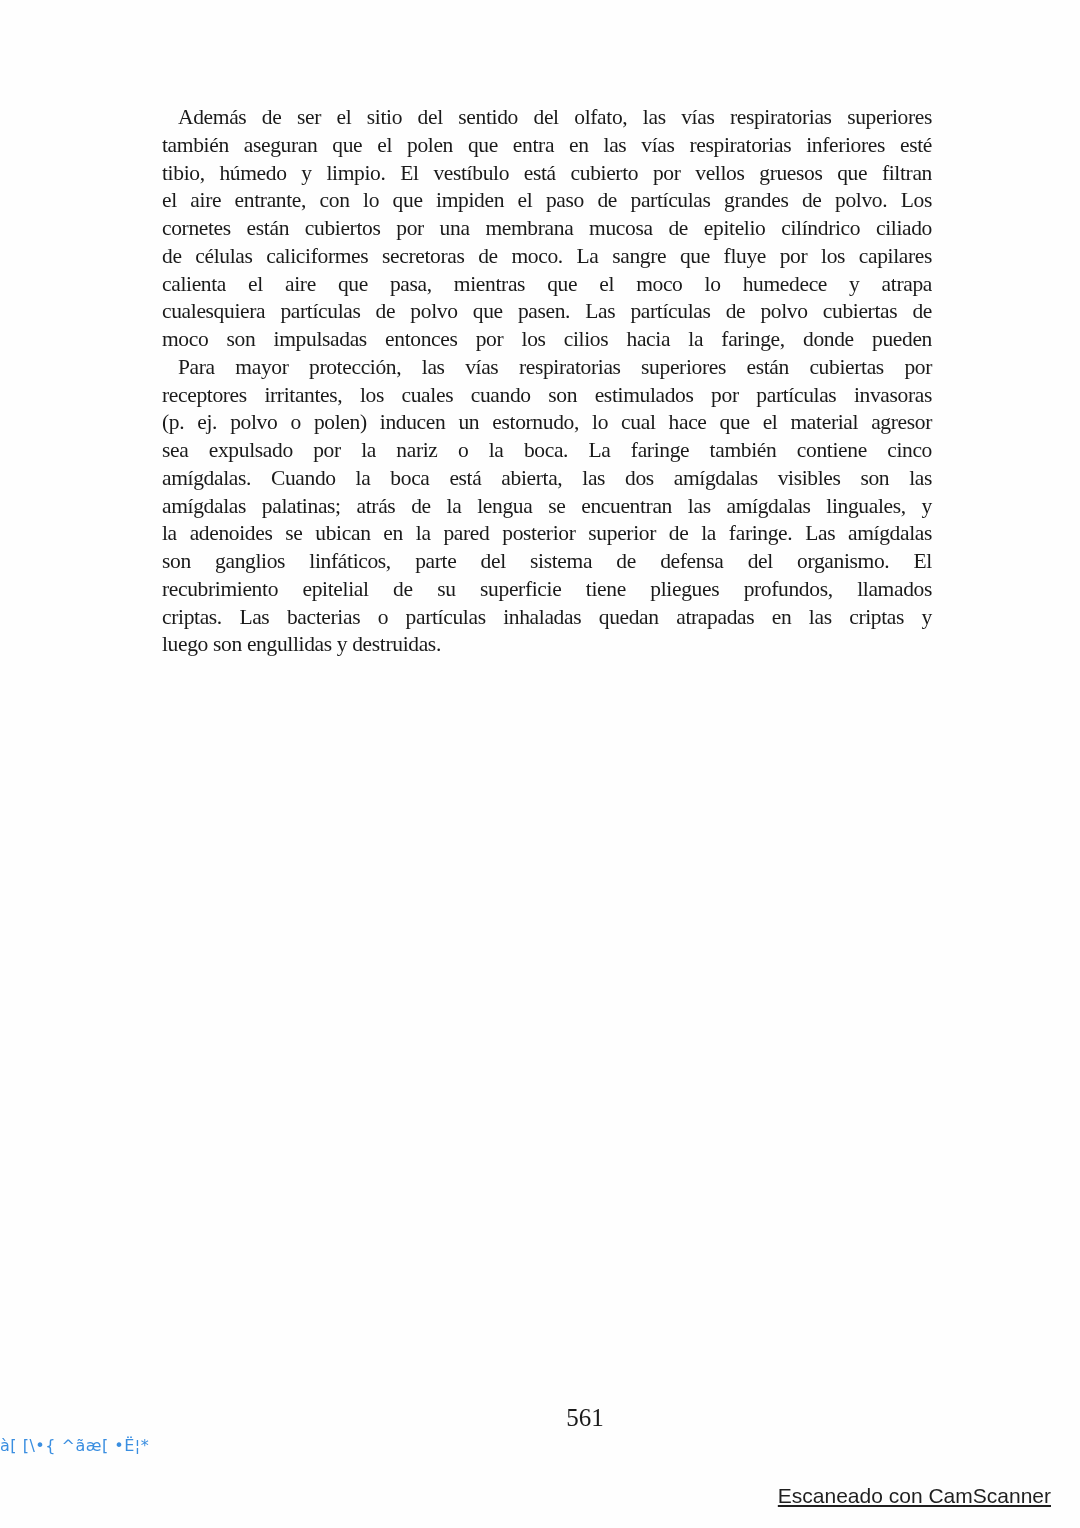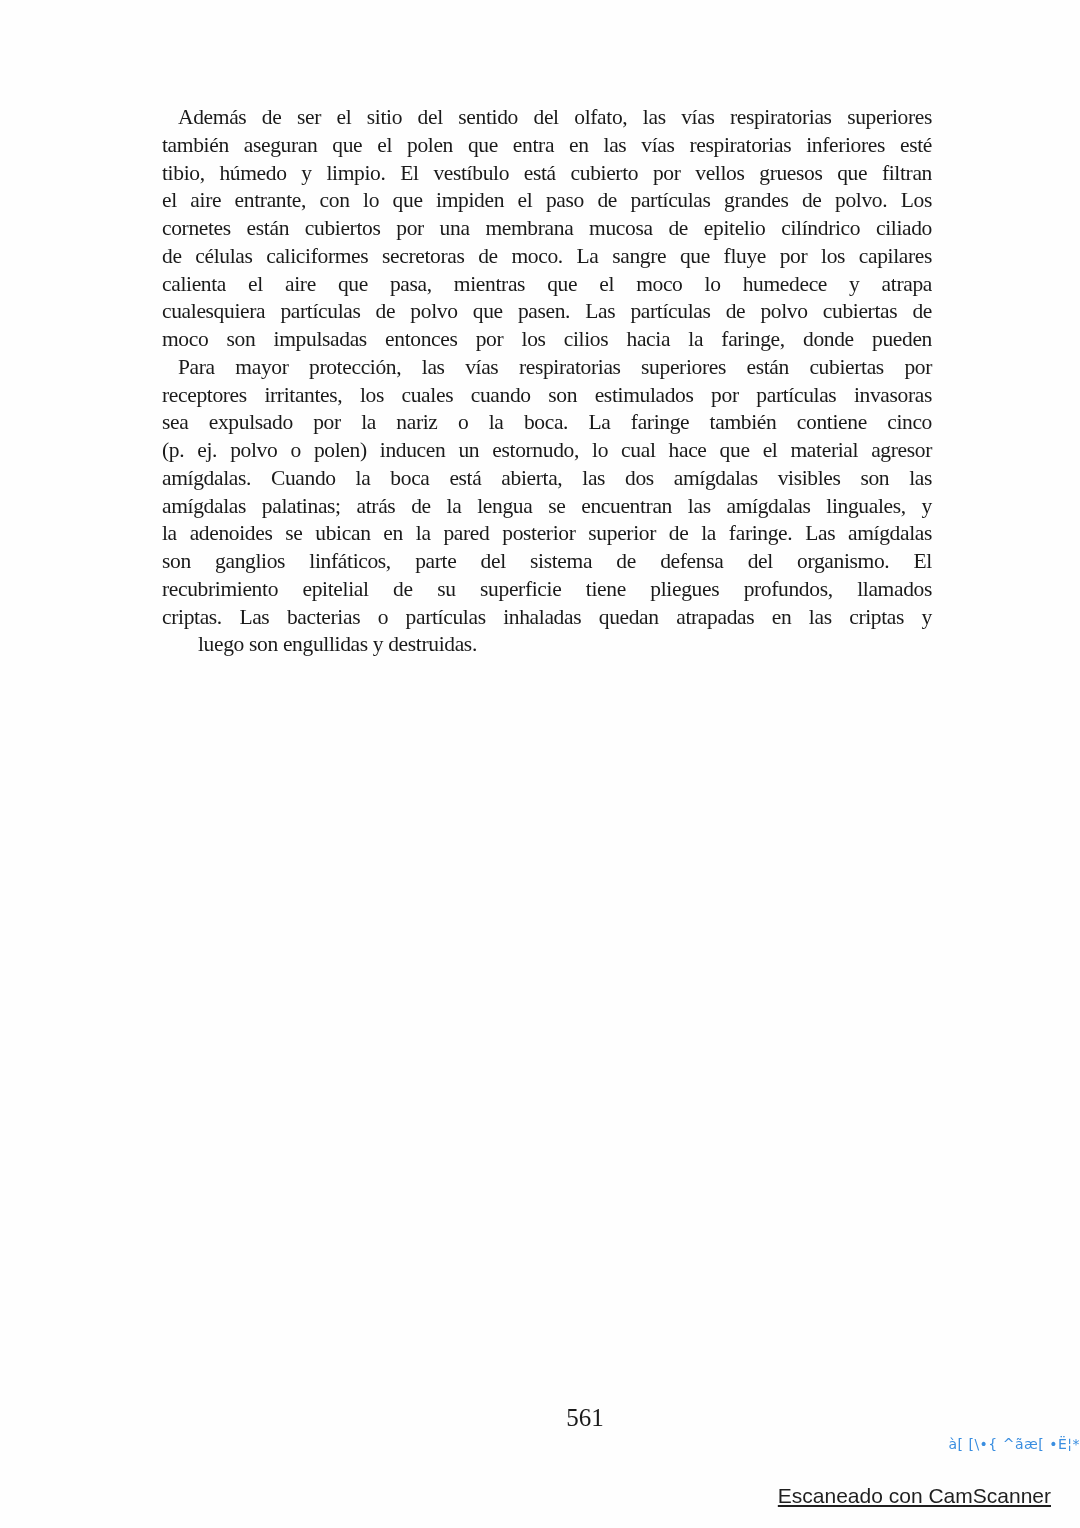--- a/index.html
+++ b/index.html
@@ -12,22 +12,22 @@
     text-align:justify;
   }
   .para { margin:0; text-indent:16px; letter-spacing:-0.35px; word-spacing:0px; }
   .line { display:block; text-align:justify; text-align-last:justify; white-space:nowrap; overflow:visible; height:27.75px; }
   .line.last { text-align-last:left; }
   .page-number {
     position:absolute; left:0; width:1080px; top:1404px; text-align:center;
     font-family:"Liberation Serif", serif; font-size:25px; color:#1a1a1a;padding-left:45px;
   }
   .garbled-footer {
-    position:absolute; left:0; width:1080px; top:1436px; text-align:right;
-    font-family:"DejaVu Sans", sans-serif; font-size:14px; color:#3a8ee0; letter-spacing:0.5px;
+    position:absolute; left:0; width:1080px; top:1436px; text-align:left;
+    font-family:"DejaVu Sans", sans-serif; font-size:16px; color:#3a8ee0; letter-spacing:0.5px;
   }
   .watermark {
     position:absolute; right:29px; top:1484px;
     font-family:"Liberation Sans", sans-serif; font-size:21px; color:#1f1f1f;text-decoration:underline;
   }
 </style>
 </head>
 <body>
 
 <div class="page">
@@ -39,28 +39,28 @@
       <span class="line" style="text-indent: 0px; white-space: nowrap; text-align-last: justify; display: block; width: 770px;">el aire entrante, con lo que impiden el paso de partículas grandes de polvo. Los</span>
       <span class="line" style="text-indent: 0px; white-space: nowrap; text-align-last: justify; display: block; width: 770px;">cornetes están cubiertos por una membrana mucosa de epitelio cilíndrico ciliado</span>
       <span class="line" style="text-indent: 0px; white-space: nowrap; text-align-last: justify; display: block; width: 770px;">de células caliciformes secretoras de moco. La sangre que fluye por los capilares</span>
       <span class="line" style="text-indent: 0px; white-space: nowrap; text-align-last: justify; display: block; width: 770px;">calienta el aire que pasa, mientras que el moco lo humedece y atrapa</span>
       <span class="line" style="text-indent: 0px; white-space: nowrap; text-align-last: justify; display: block; width: 770px;">cualesquiera partículas de polvo que pasen. Las partículas de polvo cubiertas de</span>
       <span class="line" style="text-indent: 0px; white-space: nowrap; text-align-last: justify; display: block; width: 770px;">moco son impulsadas entonces por los cilios hacia la faringe, donde pueden</span>
     </div>
     <div class="para">
       <span class="line" style="text-indent: 16px; white-space: nowrap; text-align-last: justify; display: block; width: 770px;">Para mayor protección, las vías respiratorias superiores están cubiertas por</span>
       <span class="line" style="text-indent: 0px; white-space: nowrap; text-align-last: justify; display: block; width: 770px;">receptores irritantes, los cuales cuando son estimulados por partículas invasoras</span>
+      <span class="line" style="text-indent: 0px; white-space: nowrap; text-align-last: justify; display: block; width: 770px;">(p. ej. polvo o polen) inducen un estornudo, lo cual hace que el material agresor</span>
       <span class="line" style="text-indent: 0px; white-space: nowrap; text-align-last: justify; display: block; width: 770px;">sea expulsado por la nariz o la boca. La faringe también contiene cinco</span>
-      <span class="line" style="text-indent: 0px; white-space: nowrap; text-align-last: justify; display: block; width: 770px;">(p. ej. polvo o polen) inducen un estornudo, lo cual hace que el material agresor</span>
       <span class="line" style="text-indent: 0px; white-space: nowrap; text-align-last: justify; display: block; width: 770px;">amígdalas. Cuando la boca está abierta, las dos amígdalas visibles son las</span>
       <span class="line" style="text-indent: 0px; white-space: nowrap; text-align-last: justify; display: block; width: 770px;">amígdalas palatinas; atrás de la lengua se encuentran las amígdalas linguales, y</span>
       <span class="line" style="text-indent: 0px; white-space: nowrap; text-align-last: justify; display: block; width: 770px;">la adenoides se ubican en la pared posterior superior de la faringe. Las amígdalas</span>
       <span class="line" style="text-indent: 0px; white-space: nowrap; text-align-last: justify; display: block; width: 770px;">son ganglios linfáticos, parte del sistema de defensa del organismo. El</span>
       <span class="line" style="text-indent: 0px; white-space: nowrap; text-align-last: justify; display: block; width: 770px;">recubrimiento epitelial de su superficie tiene pliegues profundos, llamados</span>
       <span class="line" style="text-indent: 0px; white-space: nowrap; text-align-last: justify; display: block; width: 770px;">criptas. Las bacterias o partículas inhaladas quedan atrapadas en las criptas y</span>
-      <span class="line last" style="text-indent: 0px; white-space: nowrap; text-align-last: left; display: block; width: 770px; margin-left: 36px;">luego son engullidas y destruidas.</span>
+      <span class="line last" style="text-indent: 0px; white-space: nowrap; text-align-last: left; display: block; width: 770px;">luego son engullidas y destruidas.</span>
     </div>
   </div>
 
   <div class="page-number">561</div>
   <div class="garbled-footer">à[ [\•{ ^ãæ[ •Ë¦*</div>
   <div class="watermark">Escaneado con CamScanner</div>
 </div>
 
 </body></html>

